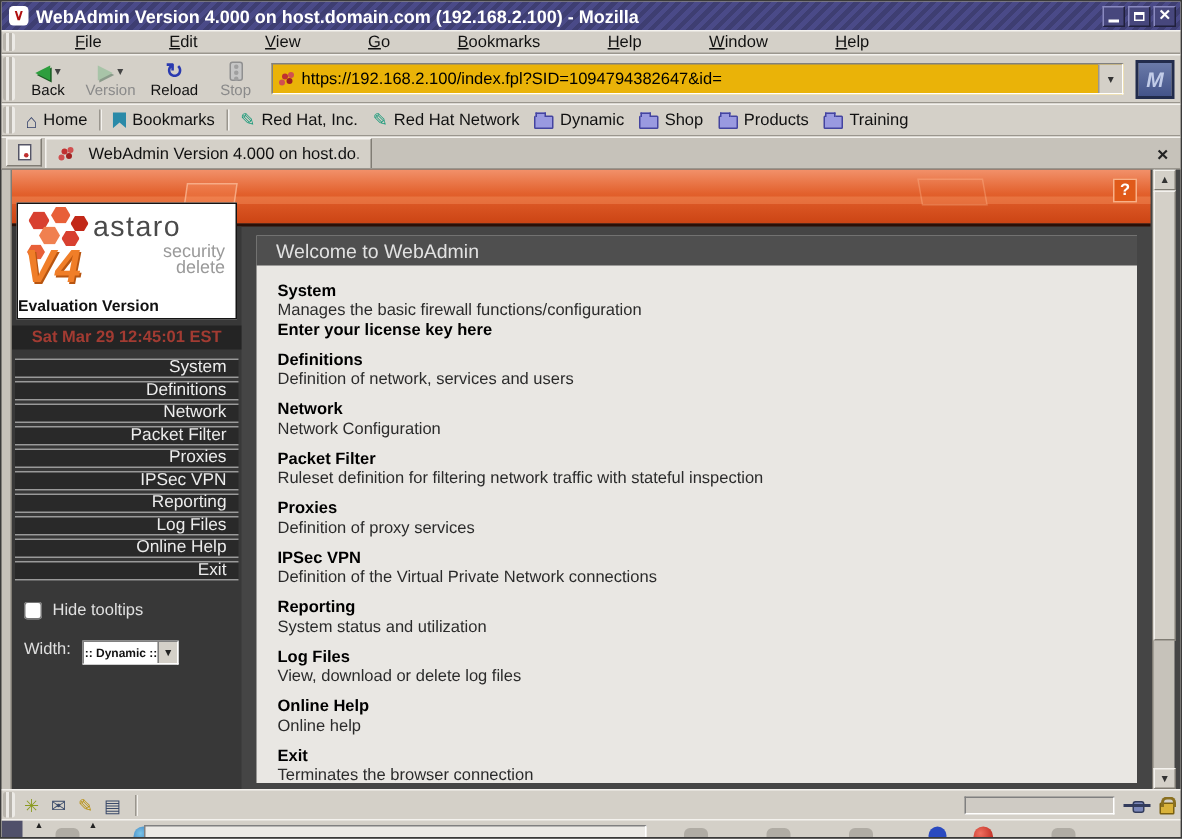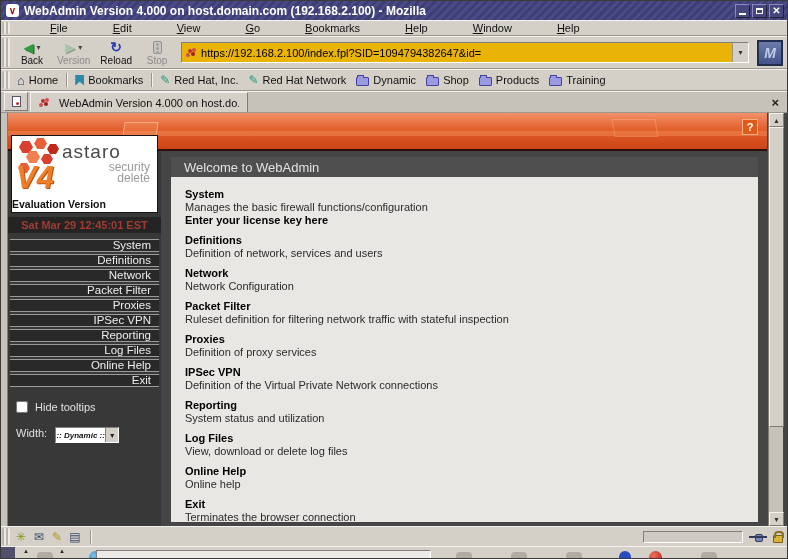--- a/index.html
+++ b/index.html
@@ -135,21 +135,21 @@
     color:#ececec; font-size:11.5px; line-height:11px; text-align:right;
     padding-right:8px; }
   .tooltips-row { position:absolute; left:8px; top:250px; display:flex;
     align-items:center; gap:7px; color:#e0e0e0; font-size:11px; }
   .tooltips-row input { width:12px; height:12px; }
   .width-row { position:absolute; left:8px; top:276px; display:flex;
     align-items:flex-start; gap:8px; color:#e0e0e0; font-size:11px; }
   .fake-select { width:64px; height:16px; background:#fff; border:1px solid;
     border-color:#808080 #fff #fff #808080; display:flex; align-items:center; }
   .fake-select .val { flex:1; font-size:8px; font-weight:bold; color:#111;
-    text-align:center; white-space:nowrap; overflow:hidden;font-style:italic; }
+    text-align:center; white-space:nowrap; overflow:hidden; }
   .fake-select .btn { width:13px; height:100%; background:#d4d0c8;
     border-left:1px solid #808080; display:flex; align-items:center;
     justify-content:center; font-size:7px; color:#222; }
 
   .panel { position:absolute; left:170px; top:44px; width:587px; height:365px;
     background:#e9e7e3; }
   .panel-header { height:20px; background:#4f4f4f; color:#e2e2e2; font-size:13px;
     display:flex; align-items:center; padding-left:13px; }
   .sections { padding:11px 14px 0 14px; }
   .section { margin-bottom:7px; }

